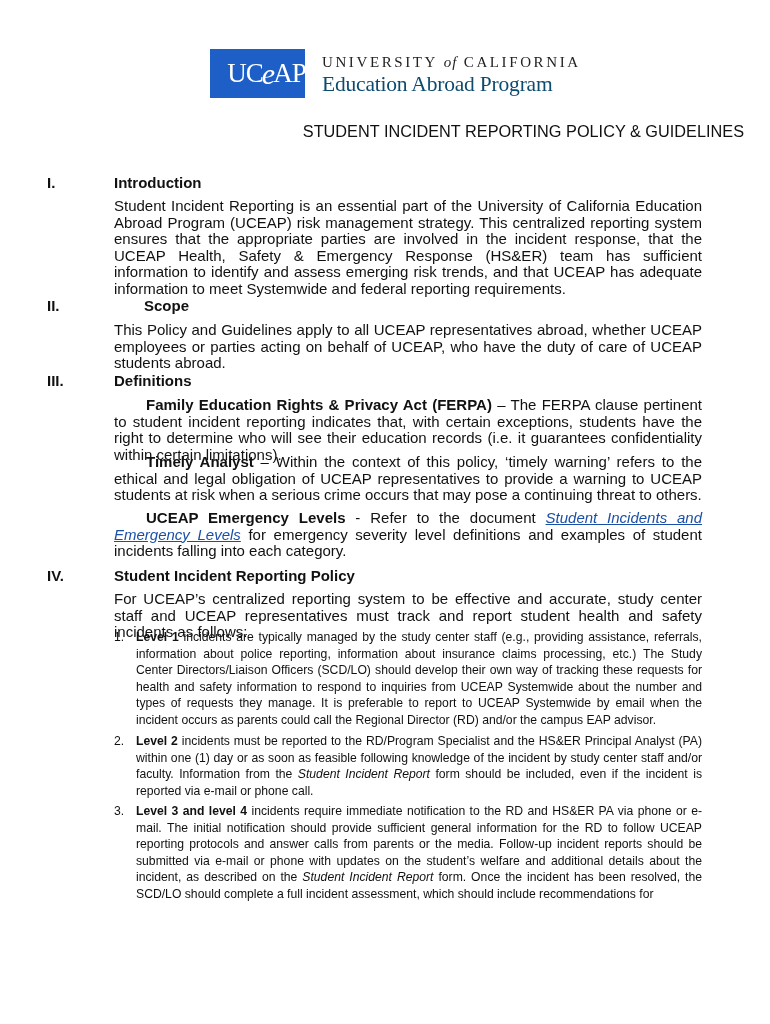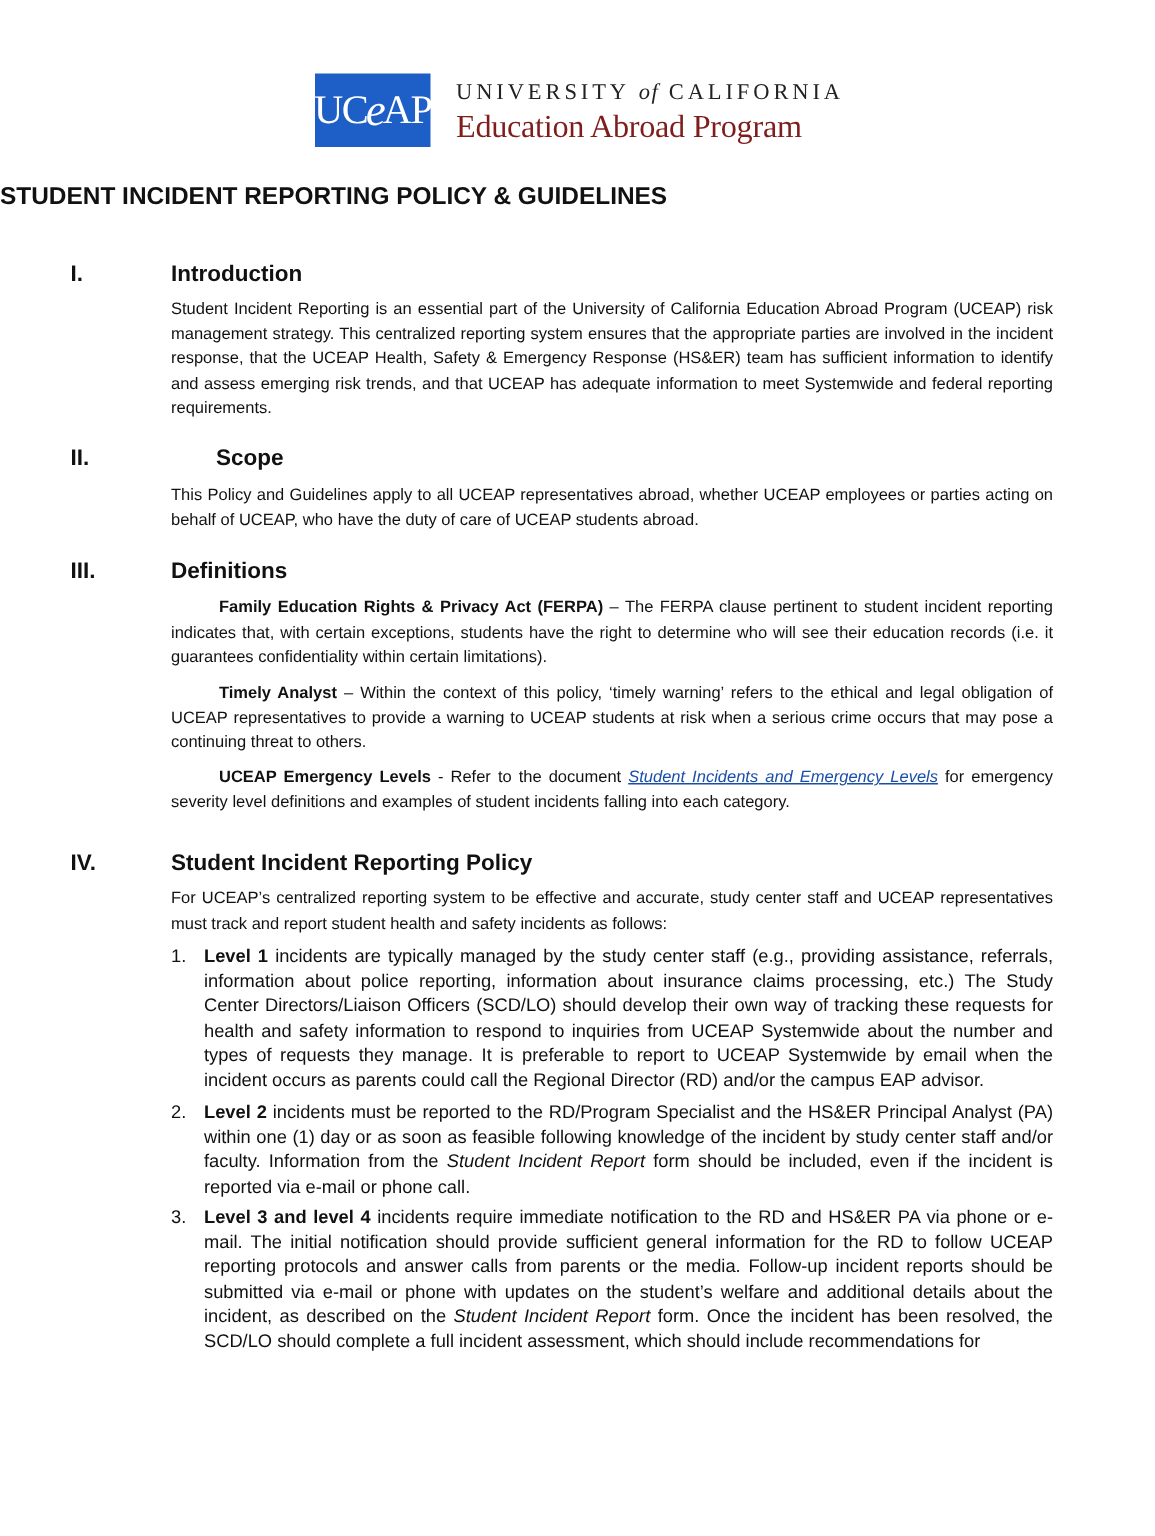--- a/index.html
+++ b/index.html
@@ -1,27 +1,27 @@
 <!DOCTYPE html>
 <html><head>
   <meta charset="utf-8">
   <style>
     html, body { margin: 0; padding: 0; background: #ffffff; }
     body { width: 770px; height: 1024px; position: relative; overflow: hidden; font-family: "Liberation Sans", sans-serif; color: #111; }
     .logo { position: absolute; left: 210px; top: 49px; display: flex; align-items: center; }
-    .logo-box { width: 77px; height: 49px; background: #1d5fc7; color: #fff; display: flex; align-items: center; justify-content: center; font-family: "Liberation Serif", serif; font-size: 27px; letter-spacing: -1px; }
+    .logo-box { width: 77px; height: 49px; background: #1d5fc7; color: #fff; display: flex; align-items: center; justify-content: center; font-family: "Liberation Serif", serif; font-size: 27px; letter-spacing: -1px; padding-left: 18px; }
     .logo-box .e { font-style: italic; font-size: 30px; margin: 0 -1px; }
     .logo-text { margin-left: 17px; font-family: "Liberation Serif", serif; }
     .logo-uc { font-size: 15px; letter-spacing: 2.6px; color: #222; margin-top: 4px; }
     .logo-uc i { font-style: italic; letter-spacing: 1px; }
-    .logo-eap { font-size: 21.5px; color: #7f1d1d; margin-top: 1px; letter-spacing: -0.2px; }
-    .title { position: absolute; left: 0; width: 744px; top: 122px; text-align: left; font-weight: bold; font-size: 16.3px; }
+    .logo-eap { font-size: 21.5px; color: #0c4a6e; margin-top: 1px; letter-spacing: -0.2px; }
+    .title { position: absolute; left: 0; width: 744px; top: 122px; text-align: right; font-weight: normal; font-size: 16.3px; }
     .section-head { position: absolute; left: 47px; font-weight: bold; font-size: 15px; display: flex; }
     .section-head .num { width: 67px; }
-    .para { position: absolute; left: 114px; width: 588px; font-size: 11px; line-height: 16.5px; text-align: justify; }
+    .para { position: absolute; left: 114px; width: 588px; font-size: 15px; line-height: 16.5px; text-align: justify; }
     .para b { font-weight: bold; margin-left: 32px; }
     .link { color: #1a4fa8; text-decoration: underline; font-style: italic; }
     .li { position: absolute; left: 114px; width: 588px; font-size: 12.2px; line-height: 16.5px; display: flex; }
     .li .n { width: 22px; flex: none; }
     .li .t { flex: 1; text-align: justify; }
   </style>
 </head>
 <body>
 
 <div class="logo">

